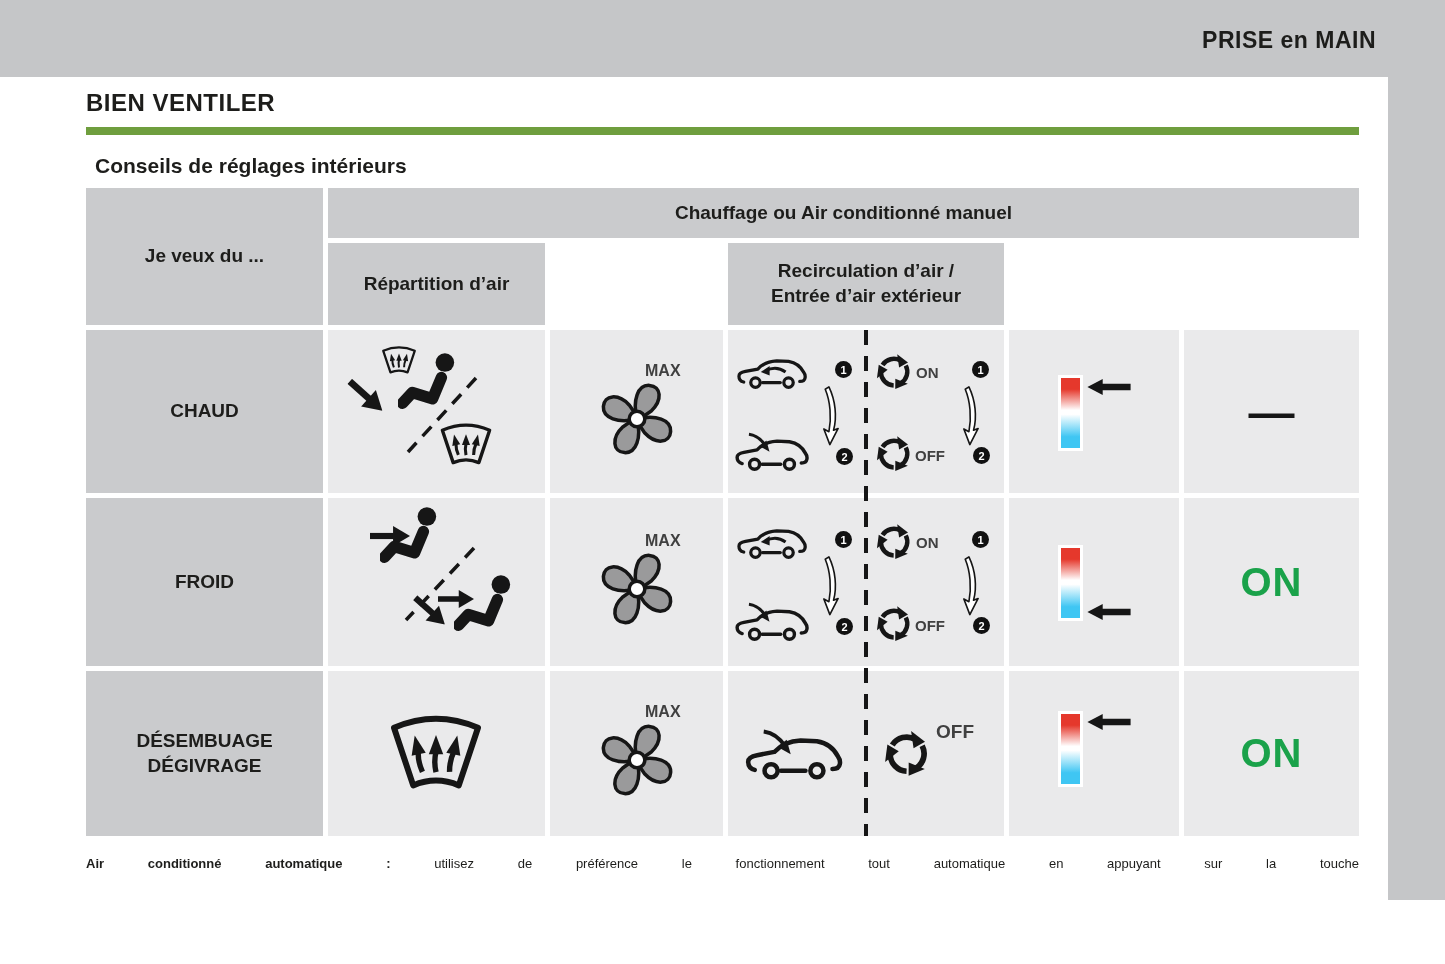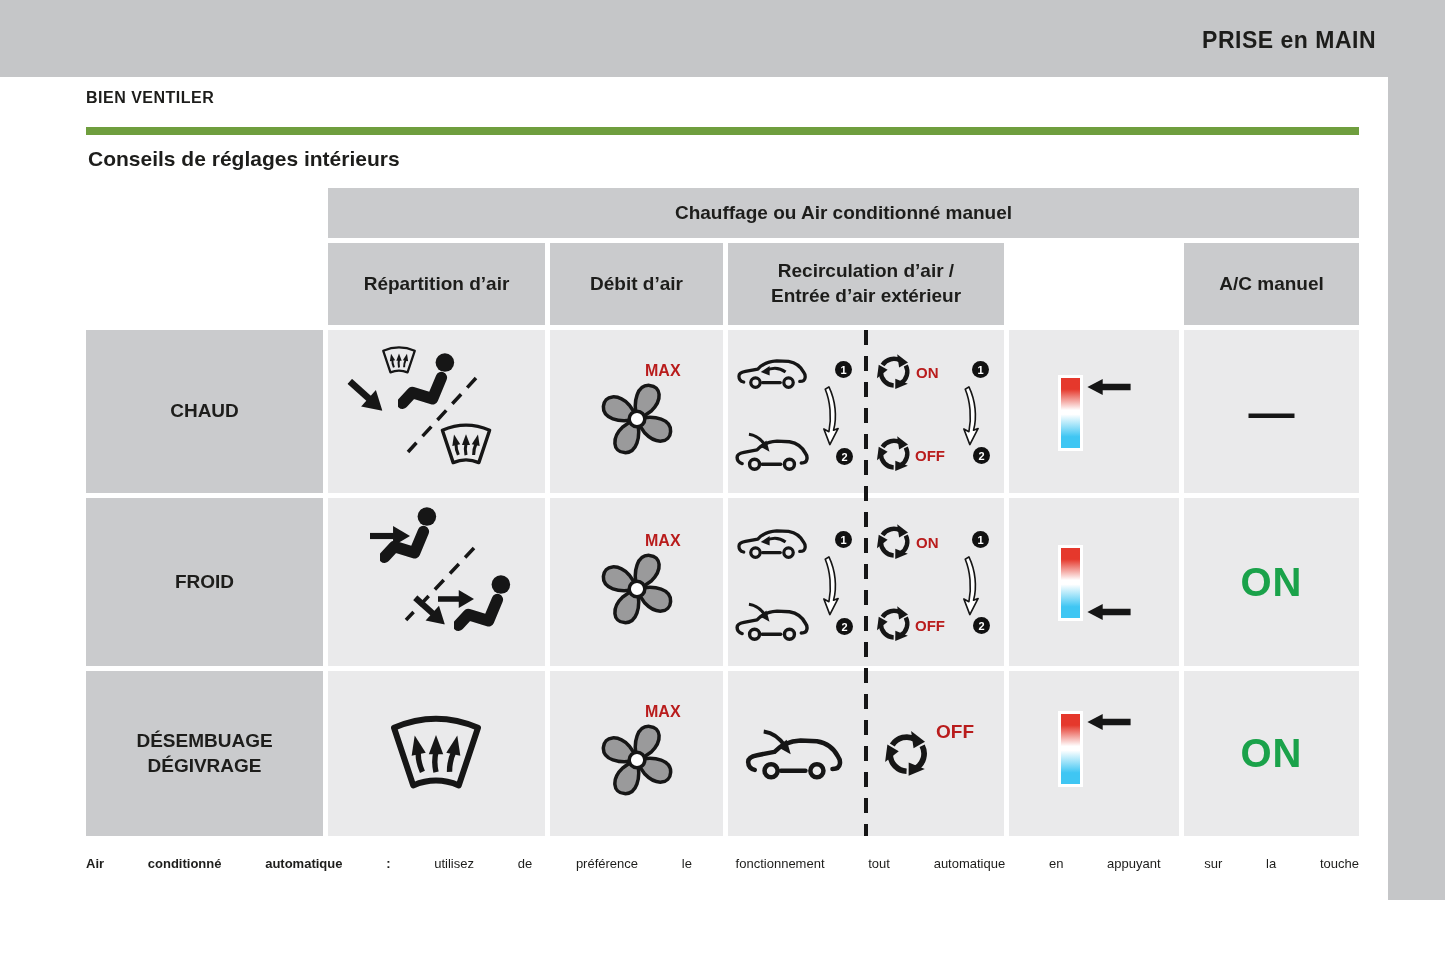--- a/index.html
+++ b/index.html
@@ -5,38 +5,38 @@
   html,body{margin:0;padding:0;}
   body{font-family:"Liberation Sans",sans-serif;color:#1d1d1b;background:#ffffff;}
   .page{position:relative;width:1445px;height:900px;background:#ffffff;overflow:hidden;}
   
   .band-top{position:absolute;left:0;top:0;width:1445px;height:77px;background:#c5c6c8;}
   .band-right{position:absolute;left:1388px;top:77px;width:57px;height:831px;background:#c5c6c8;}
   .band-bottom{position:absolute;left:0;top:908px;width:1445px;height:56px;background:#c5c6c8;}
   .chapter{position:absolute;right:69px;top:27px;font-size:23px;font-weight:bold;letter-spacing:.5px;}
   .pagenum{position:absolute;right:55px;top:10px;font-size:18px;}
   
-  .title{position:absolute;left:86px;top:89px;font-size:16px;font-weight:bold;letter-spacing:.5px;text-align:center;}
+  .title{position:absolute;left:86px;top:89px;font-size:24px;font-weight:bold;letter-spacing:.5px;text-align:center;}
   .rule{position:absolute;left:86px;top:127px;width:1273px;height:8px;background:#6f9e3e;}
   .subtitle{position:absolute;left:86px;top:145px;font-size:21px;font-weight:bold;}
   
   .tbl{position:absolute;left:86px;top:188px;width:1273px;height:648px;display:grid;
        grid-template-columns:237px 217px 173px 276px 170px 175px;
        grid-template-rows:50px 82px 163px 168px 165px;gap:5px;background:#ffffff;}
   .cell{display:flex;align-items:center;justify-content:center;}
   .hd{background:#cacbcd;font-weight:bold;font-size:19px;text-align:center;line-height:1.3;flex-direction:column;}
   .ic{background:#eaeaeb;position:relative;}
   .two-line span{display:block;}
   
   .vdash{position:absolute;left:778px;top:142px;width:4px;height:506px;
          background:repeating-linear-gradient(180deg,#161616 0 15px,transparent 15px 26px);}
   
   .badge{position:absolute;width:17px;height:17px;border-radius:50%;background:#111;color:#fff;
          font-size:11px;font-weight:bold;display:flex;align-items:center;justify-content:center;}
-  .sm-label{position:absolute;font-weight:bold;font-size:15px;color:#b91c1c;}
+  .sm-label{position:absolute;font-weight:bold;font-size:15px;color:#404040;}
   .max{font-size:16px;}
   .off-big{font-size:19px;}
   .temp-bar{position:absolute;width:25px;height:76px;background:#ffffff;padding:3px;box-sizing:border-box;}
   .temp-grad{width:100%;height:100%;
      background:linear-gradient(180deg,#e5382c 0%,#e5382c 16%,#ffffff 46%,#ffffff 52%,#3fc6f3 84%,#3fc6f3 100%);}
   .ac-on{font-size:40px;font-weight:bold;color:#1aa24a;letter-spacing:1px;}
   .ac-dash{font-size:46px;font-weight:bold;color:#161616;line-height:1;}
   .footnote{position:absolute;left:86px;top:851px;width:1273px;font-size:13px;line-height:26px;}
   .fl1{text-align:justify;text-align-last:justify;}
   svg.sym{position:absolute;overflow:visible;}
@@ -110,32 +110,31 @@
 </svg>
 
 <div class="page">
 
   <div class="band-top">
     <span class="chapter">PRISE en MAIN</span>
   </div>
 
   <h1 class="title" style="margin:0">BIEN VENTILER</h1>
   <div class="rule"></div>
-  <h2 class="subtitle" style="margin:2px">Conseils de réglages intérieurs</h2>
+  <h2 class="subtitle" style="margin:9px">Conseils de réglages intérieurs</h2>
 
   <div class="tbl">
 
+    <div class="cell hd" style="grid-column:1;grid-row:1/3">Je veux du ...</div>
     <div class="cell hd" style="grid-column:2/7;grid-row:1">Chauffage ou Air conditionné manuel</div>
     <div class="cell hd" style="grid-column:2;grid-row:2">Répartition d’air</div>
-    <div class="cell hd" style="grid-column:3;grid-row:2">Débit d’air</div>
     <div class="cell hd two-line" style="grid-column:4;grid-row:2">
       <span>Recirculation d’air /</span>
       <span>Entrée d’air extérieur</span>
     </div>
-    <div class="cell hd" style="grid-column:6;grid-row:2">A/C manuel</div>
 
     <div class="cell hd" style="grid-column:1;grid-row:4">FROID</div>
     <div class="cell hd" style="grid-column:1;grid-row:3">CHAUD</div>
     <div class="cell hd two-line" style="grid-column:1;grid-row:5">
       <span>DÉSEMBUAGE</span>
       <span>DÉGIVRAGE</span>
     </div>
 
     <div class="ic" style="grid-column:2;grid-row:3">
       <svg class="sym" style="left:50px;top:10px;width:42px;height:36px">

